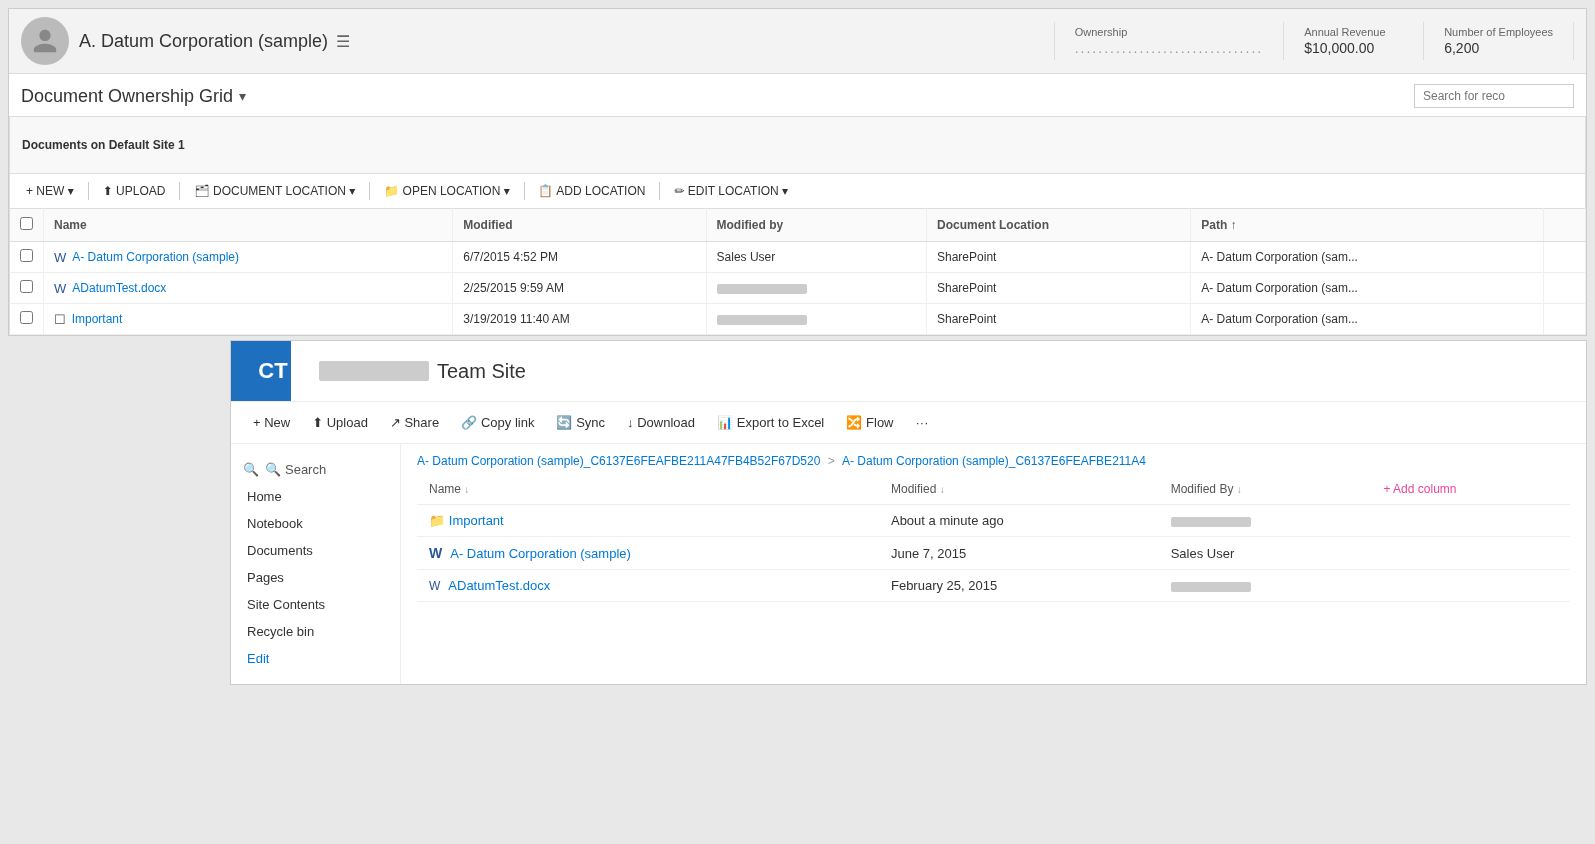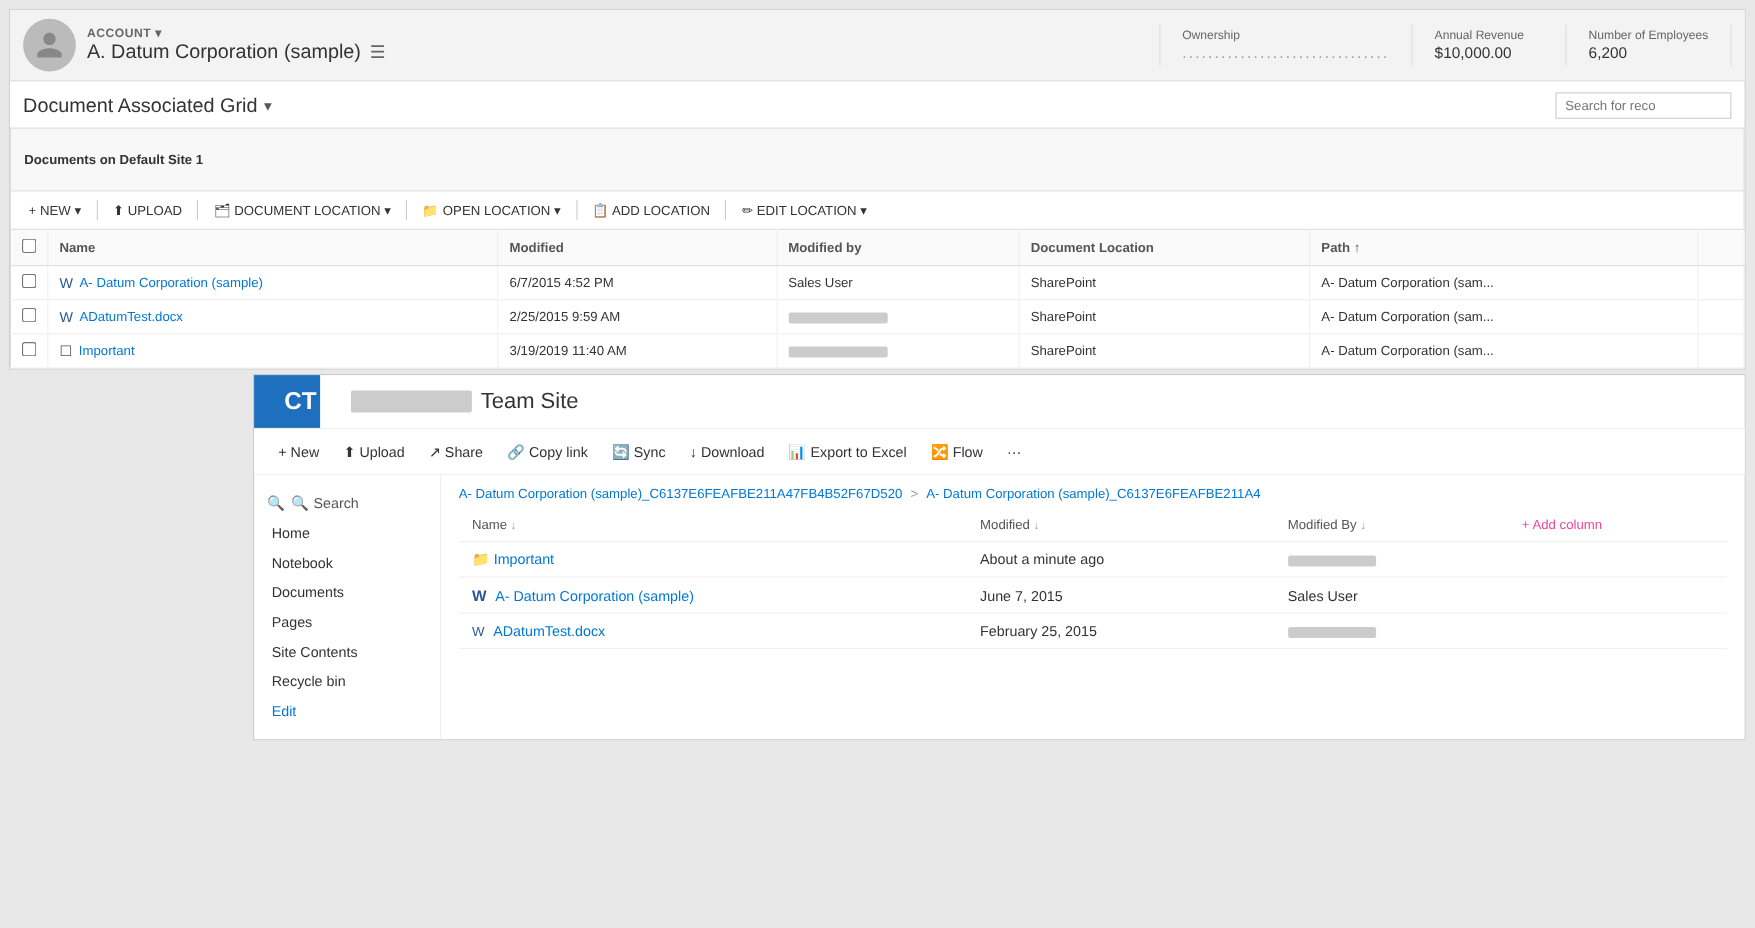--- a/index.html
+++ b/index.html
@@ -138,21 +138,21 @@
       position: relative;
     }
 
     
     .sp-header {
       display: flex;
       align-items: center;
       padding: 0;
     }
     .sp-logo-block {
-      width: 60px; height: 48px;
+      width: 60px; height: 60px;
       background: #1e6fbe;
       display: flex; align-items: center; justify-content: center;
       color: #fff;
       font-size: 22px;
       font-weight: 700;
       flex-shrink: 0;
       padding-left: 24px;
     }
     .sp-site-name {
       font-size: 20px;
@@ -265,21 +265,20 @@
 
 <div class="top-panel">
 
   <div class="account-header">
     <div class="account-avatar">
       <svg viewBox="0 0 24 24">
           <path d="M12 12c2.7 0 4.8-2.1 4.8-4.8S14.7 2.4 12 2.4 7.2 4.5 7.2 7.2 9.3 12 12 12zm0 2.4c-3.2 0-9.6 1.6-9.6 4.8v2.4h19.2v-2.4c0-3.2-6.4-4.8-9.6-4.8z"></path>
         </svg>
     </div>
     <div class="account-info">
-      <div class="account-label">ACCOUNT ▾</div>
       <div class="account-name">
         <span>A. Datum Corporation (sample)</span>
         <span class="menu-icon">☰</span>
       </div>
     </div>
     <div class="account-fields">
       <div class="account-field">
         <div class="field-label">Ownership</div>
         <div class="field-value field-dots">................................</div>
       </div>
@@ -289,21 +288,21 @@
       </div>
       <div class="account-field">
         <div class="field-label">Number of Employees</div>
         <div class="field-value">6,200</div>
       </div>
     </div>
   </div>
 
   <div class="grid-section">
     <div class="grid-title">
-      <span>Document Associated Grid</span>
+      <span>Document Ownership Grid</span>
       <span class="chevron">▾</span>
       <input class="search-box-right" type="text" placeholder="Search for reco" style="">
     </div>
   </div>
 
   <div class="grid-subtitle">Documents on Default Site 1</div>
 
   <div class="grid-toolbar">
     <button class="toolbar-btn">+ NEW ▾</button>
     <div class="toolbar-sep"></div>

